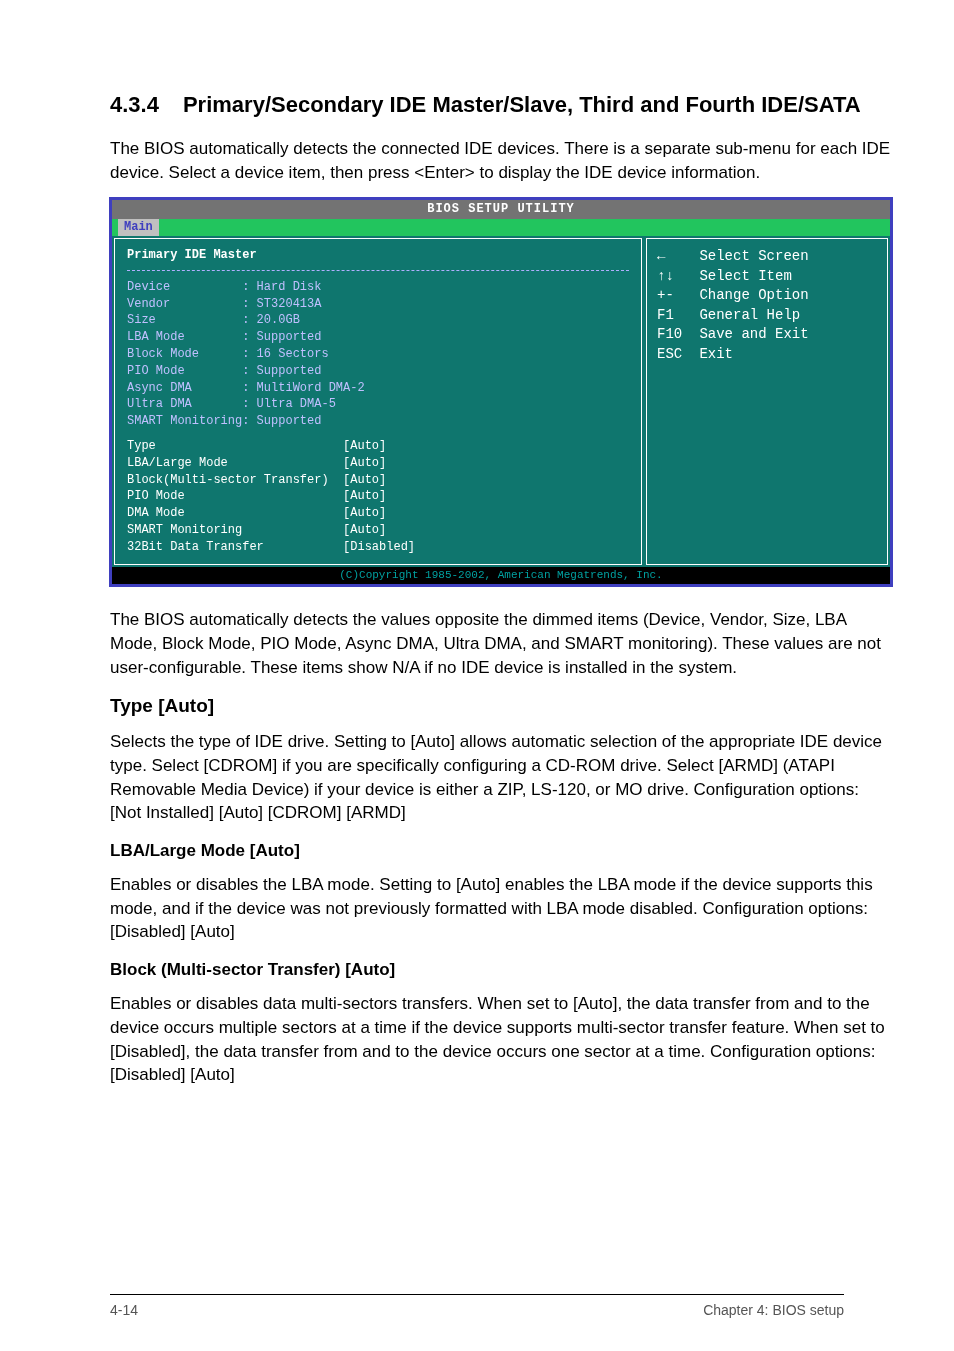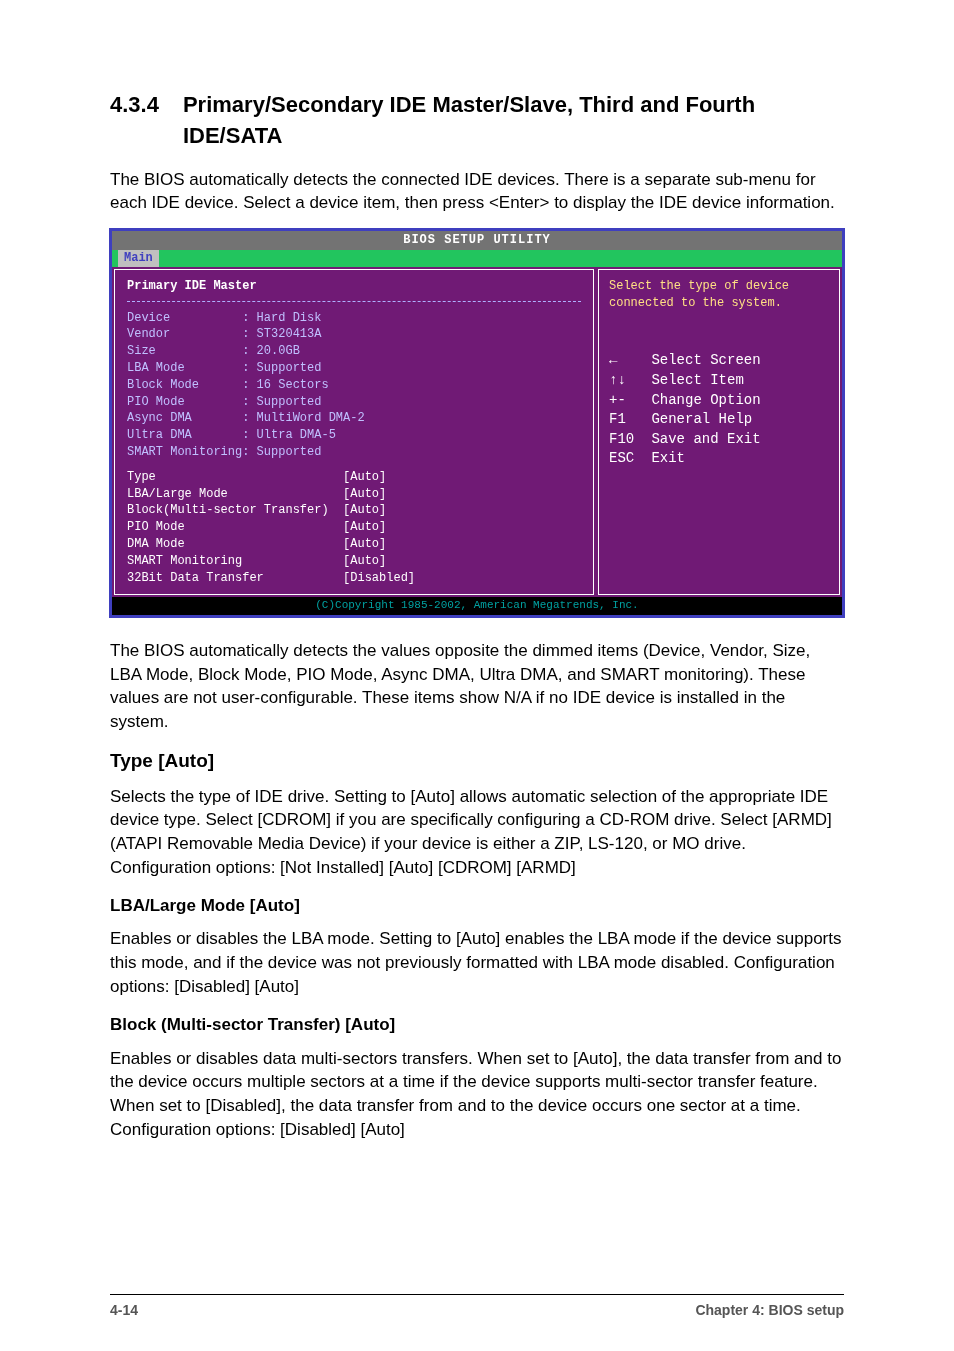--- a/index.html
+++ b/index.html
@@ -7,21 +7,21 @@
     padding: 0;
     font-family: Arial, Helvetica, sans-serif;
     background: #fff;
     color: #000;
     font-size: 17px;
     line-height: 1.4;
   }
   .page {
     width: 954px;
     min-height: 1351px;
-    padding: 90px 110px 40px 110px;
+    padding: 90px 62px 40px 110px;
     box-sizing: border-box;
     position: relative;
   }
   h2.section {
     font-size: 22px;
     font-weight: bold;
     margin: 0 0 16px 0;
     display: flex;
     align-items: flex-start;
     gap: 24px;
@@ -64,21 +64,21 @@
   }
   .bios-tab {
     display: inline-block;
     background: #c0c0c0;
     color: #3f3fbf;
     padding: 0 6px;
     font-weight: bold;
   }
   .bios-body {
     display: flex;
-    background: #701a75;
+    background: #0f766e;
   }
   .bios-left {
     flex: 1 1 auto;
     padding: 8px 12px;
     border: 1px solid #fff;
     margin: 2px;
   }
   .bios-right {
     width: 220px;
     padding: 8px 10px;
@@ -108,21 +108,21 @@
   .keys .key { color: #fff; display: inline-block; width: 34px; }
 
   .page-footer {
     position: absolute;
     left: 110px;
     right: 110px;
     bottom: 30px;
     border-top: 1px solid #000;
     padding-top: 6px;
     font-size: 14px;
-    font-weight: bold;
+    font-weight: normal;
     color: #555;
     display: flex;
     justify-content: space-between;
     margin-top: 39px;
   }
 </style>
 </head>
 <body>
 
 <div class="page">
@@ -154,21 +154,20 @@
 SMART Monitoring: Supported</div>
         <div class="opt-list" id="bios-opts">Type                          [Auto]
 LBA/Large Mode                [Auto]
 Block(Multi-sector Transfer)  [Auto]
 PIO Mode                      [Auto]
 DMA Mode                      [Auto]
 SMART Monitoring              [Auto]
 32Bit Data Transfer           [Disabled]</div>
       </div>
       <div class="bios-right">
-        <div class="help-top">Select the type of device connected to the system.</div>
         <div class="keys" id="bios-keys">
             <div><span class="key">←</span> Select Screen</div>
             <div><span class="key">↑↓</span> Select Item</div>
             <div><span class="key">+-</span> Change Option</div>
             <div><span class="key">F1</span> General Help</div>
             <div><span class="key">F10</span> Save and Exit</div>
             <div><span class="key">ESC</span> Exit</div>
           </div>
       </div>
     </div>

